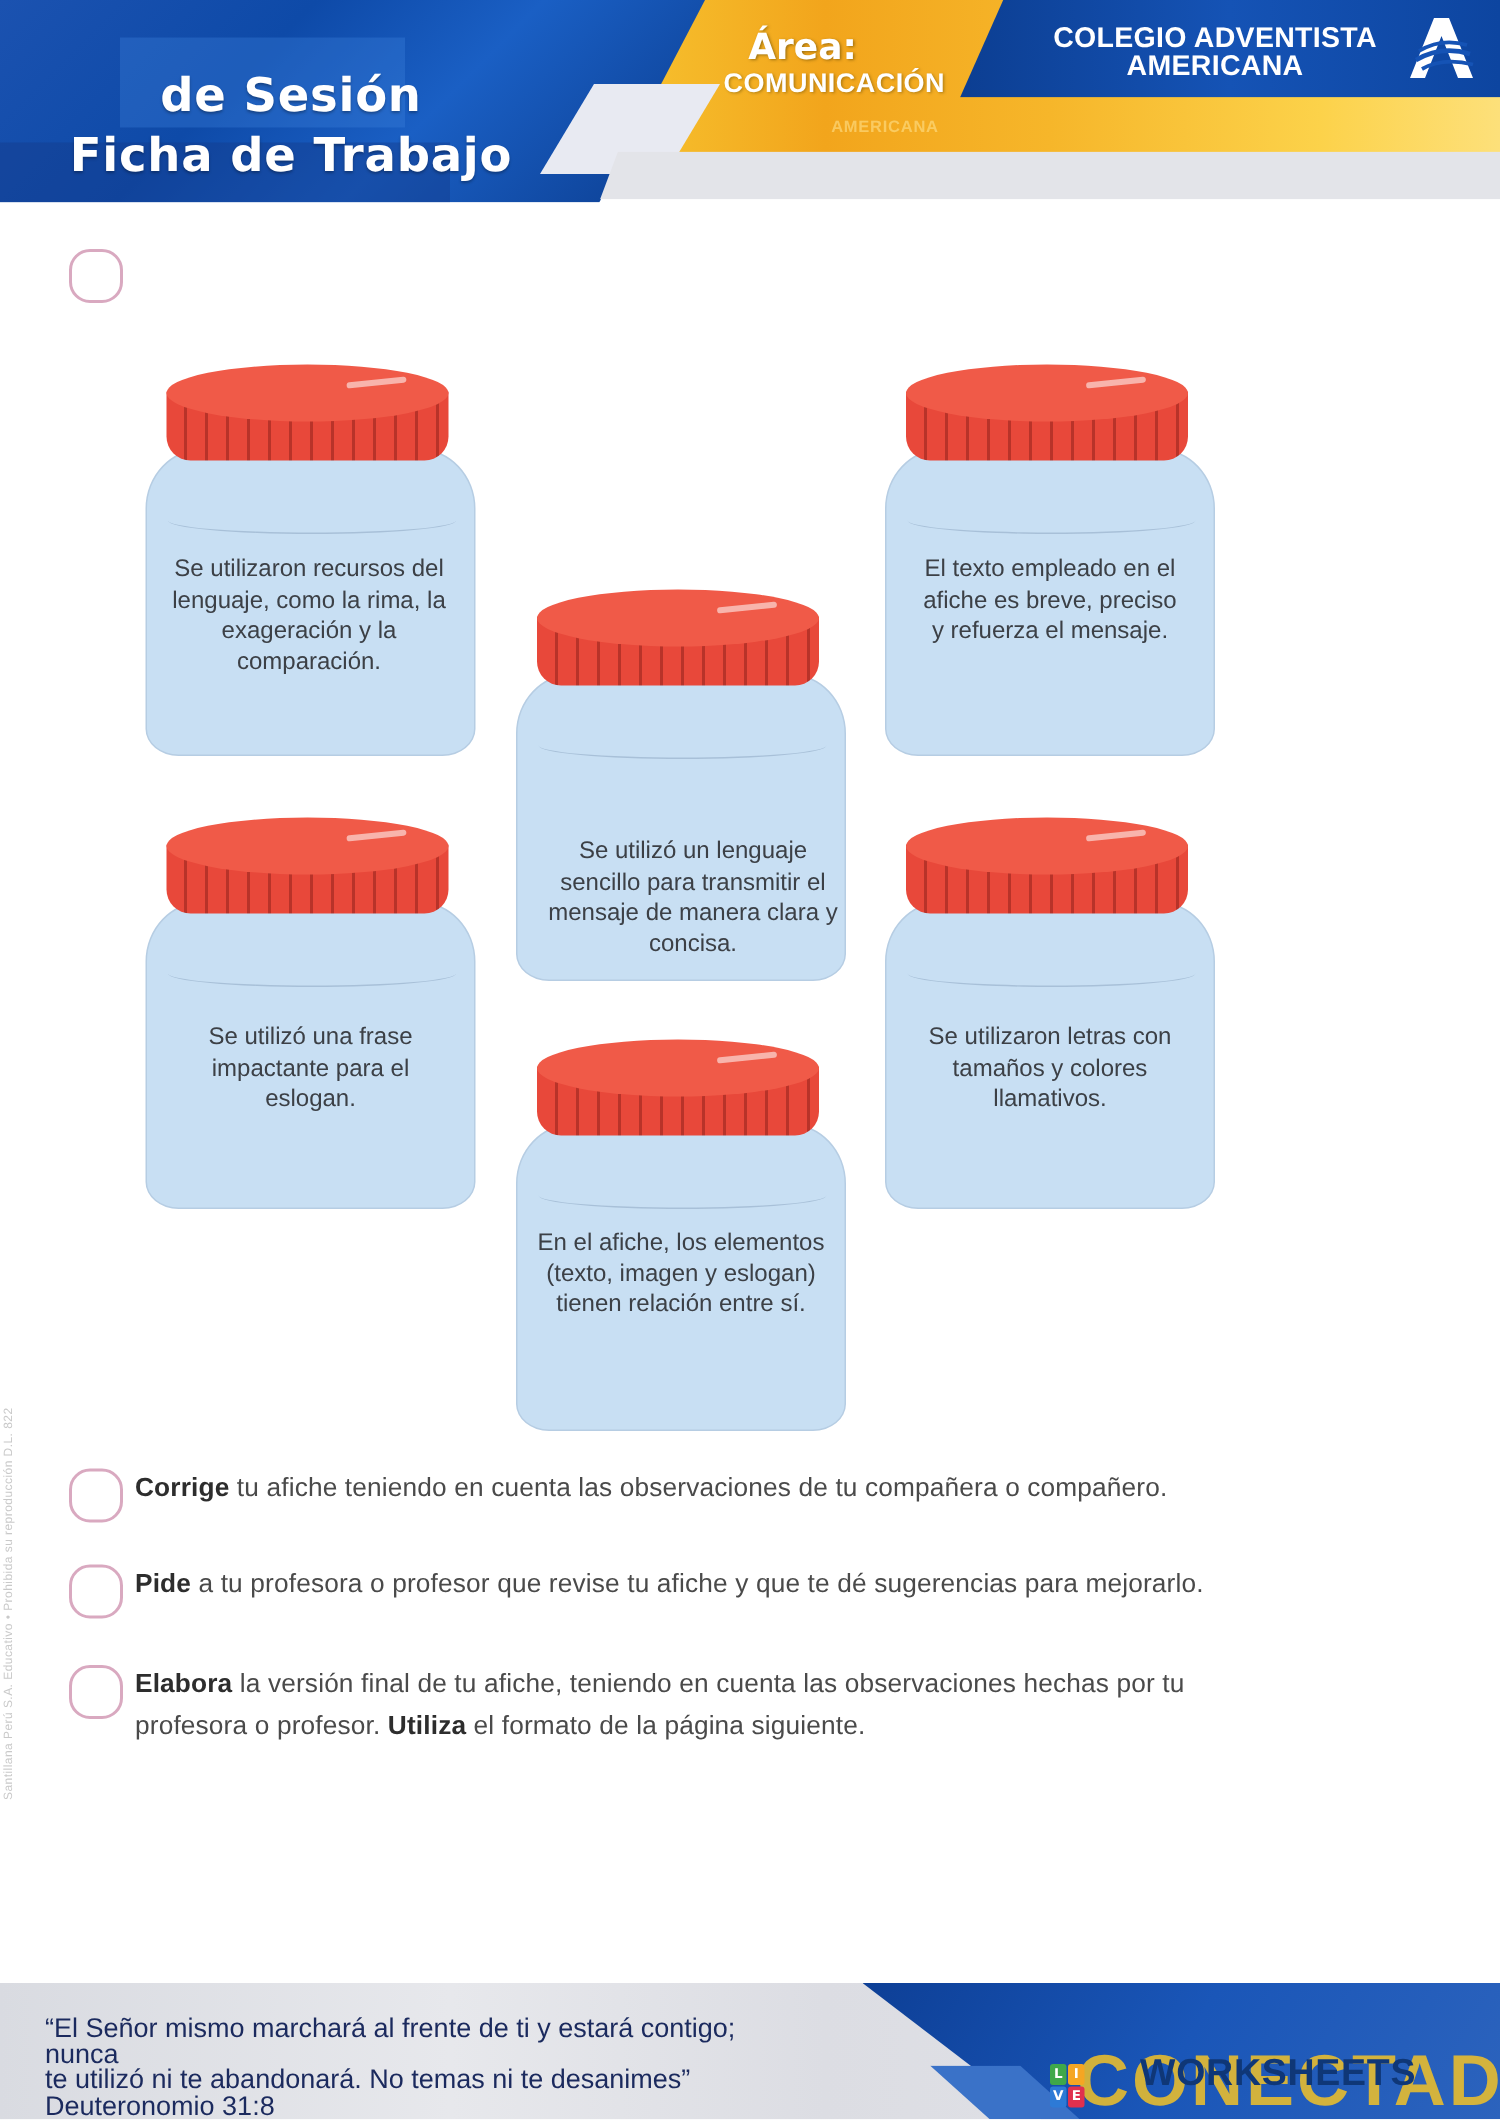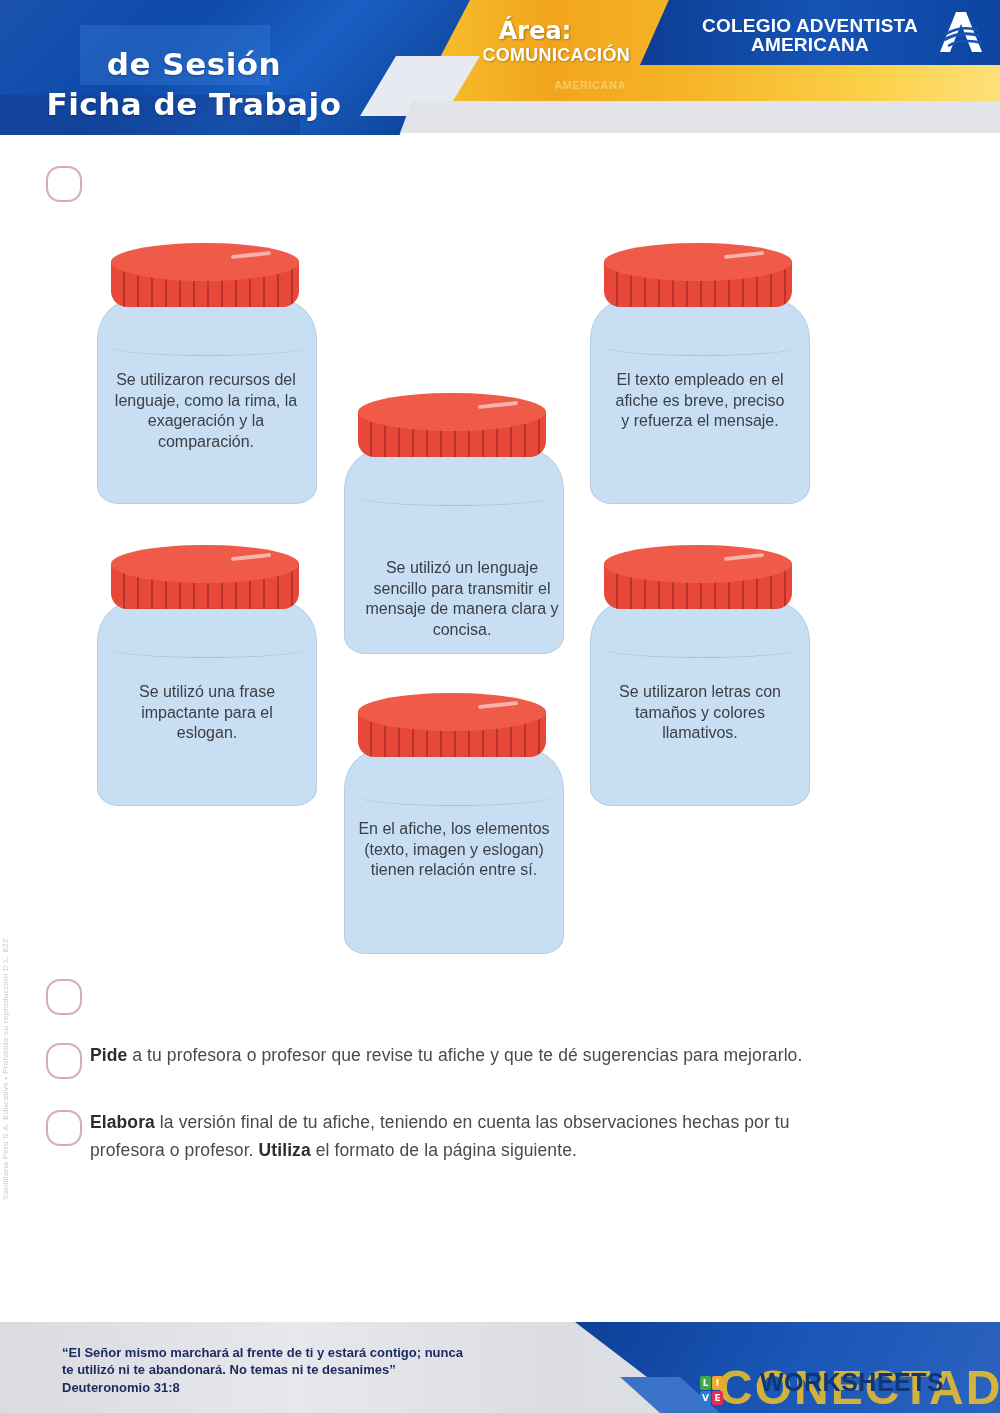--- a/index.html
+++ b/index.html
@@ -55,21 +55,21 @@
     border-radius: 38px 38px 22px 22px / 40px 40px 18px 18px; }
   .jar-shoulder { position: absolute; left: 14px; top: 38px; width: 192px; height: 18px; border-bottom: 1.5px solid #a8c0d8; border-radius: 0 0 50% 50%; }
   .jar-text { position: absolute; left: 8px; width: 206px; text-align: center; font-family: "Liberation Sans", sans-serif; font-size: 16px; line-height: 20.5px; color: #3c4046; }
 
   
   .footer { position: absolute; left: 0; top: 1322px; width: 1000px; height: 91px; overflow: hidden; }
   .foot-gray { position: absolute; left: 0; top: 0; width: 1000px; height: 91px; background: linear-gradient(90deg, #d9dbe1, #e7e8ec 30%, #dcdde3 55%, #e4e5ea); }
   .foot-blue { position: absolute; left: 575px; top: 0; width: 425px; height: 91px; background: linear-gradient(120deg, #0d3f96, #1a56b8 50%, #2c63bd);
     clip-path: polygon(0 0, 100% 0, 100% 100%, 28% 100%); }
   .foot-blue2 { position: absolute; left: 620px; top: 55px; width: 100px; height: 36px; background: #3a72c8; clip-path: polygon(0 0, 60% 0, 100% 100%, 40% 100%); }
-  .foot-verse { position: absolute; left: 30px; top: 22px; width: 500px; font-family: "Liberation Sans", sans-serif; font-weight: bold; font-size: 13px; line-height: 17px; color: #1b2a5e; margin-left: 32px; }
+  .foot-verse { position: absolute; left: 30px; top: 22px; width: 500px; font-family: "Liberation Sans", sans-serif; font-weight: normal; font-size: 18px; line-height: 17px; color: #1b2a5e; }
   .foot-brand { position: absolute; left: 718px; top: 38px; font-family: "Liberation Sans", sans-serif; font-weight: bold; font-size: 48px; color: #f3c227; letter-spacing: 2px; opacity: 0.85; }
   .foot-lw { position: absolute; left: 760px; top: 46px; font-family: "Liberation Sans", sans-serif; font-weight: bold; font-size: 25px; color: #0f3777; letter-spacing: 0.5px; }
   .lw-badge { position: absolute; left: 700px; top: 54px; width: 22px; height: 28px; display: grid; grid-template-columns: 11px 11px; grid-template-rows: 14px 14px; gap: 1px; }
   .lw-badge span { font-family: "DejaVu Sans", sans-serif; font-weight: bold; font-size: 9px; color: #fff; display: flex; align-items: center; justify-content: center; border-radius: 2px; }
 
   .side-note { position: absolute; left: 1px; top: 780px; width: 10px; height: 420px; writing-mode: vertical-rl; transform: rotate(180deg);
     font-family: "Liberation Sans", sans-serif; font-size: 8px; color: #c9c9c9; letter-spacing: 0.3px; overflow: hidden; }
 </style>
 </head>
 <body>
@@ -171,20 +171,23 @@
   <div class="jar-lid">
       <div class="lid-side"></div>
       <div class="lid-top"></div>
       <div class="lid-shine"></div>
     </div>
   <div class="jar-text" style="top:126px; left:14px; width:196px;">En el afiche, los elementos (texto, imagen y eslogan) tienen relación entre sí.</div>
 </div>
 
 <div class="instr" style="top:977px; height:58px;">
   <div class="checkbox"></div>
+  <div class="instr-text">
+    <b>Corrige</b><span> tu afiche teniendo en cuenta las observaciones de tu compañera o compañero.</span>
+  </div>
 </div>
 
 <div class="instr" style="top:1041px; height:58px;">
   <div class="checkbox"></div>
   <div class="instr-text">
     <b>Pide</b><span> a tu profesora o profesor que revise tu afiche y que te dé sugerencias para mejorarlo.</span>
   </div>
 </div>
 
 <div class="instr" style="top:1108px; height:58px;">

